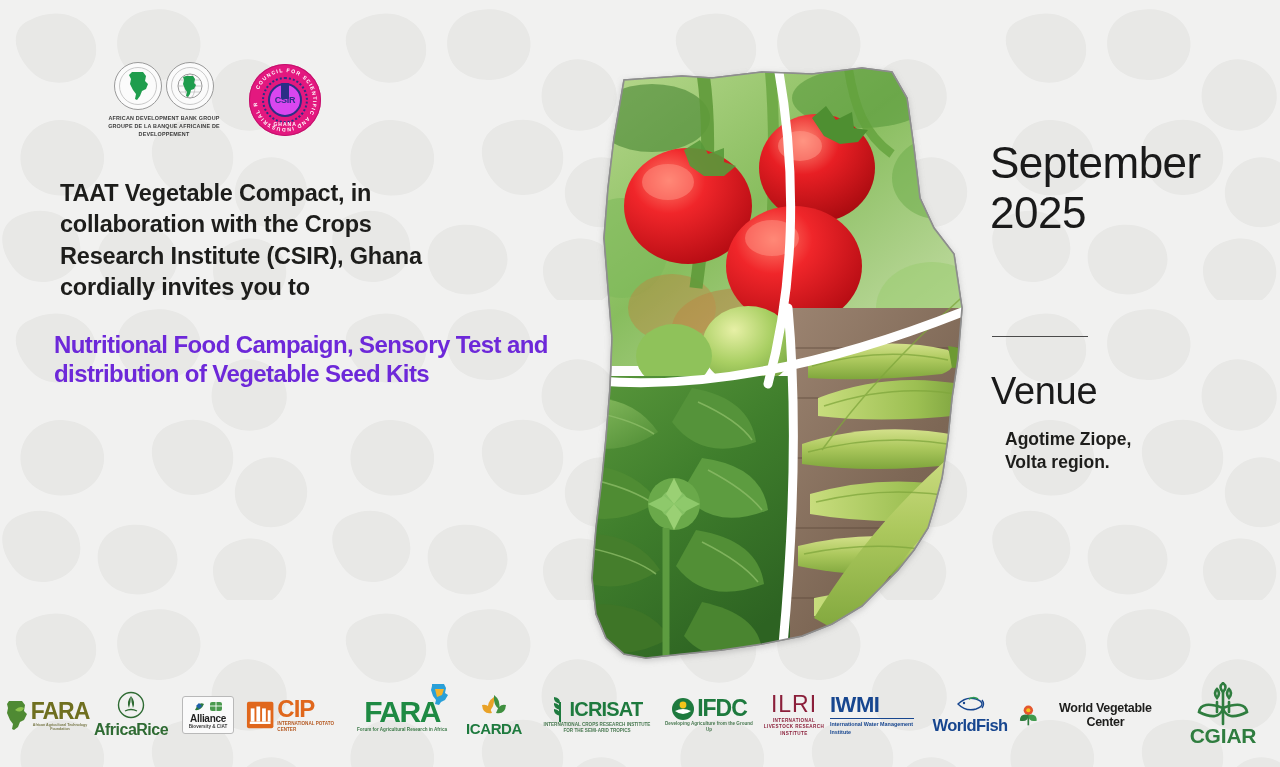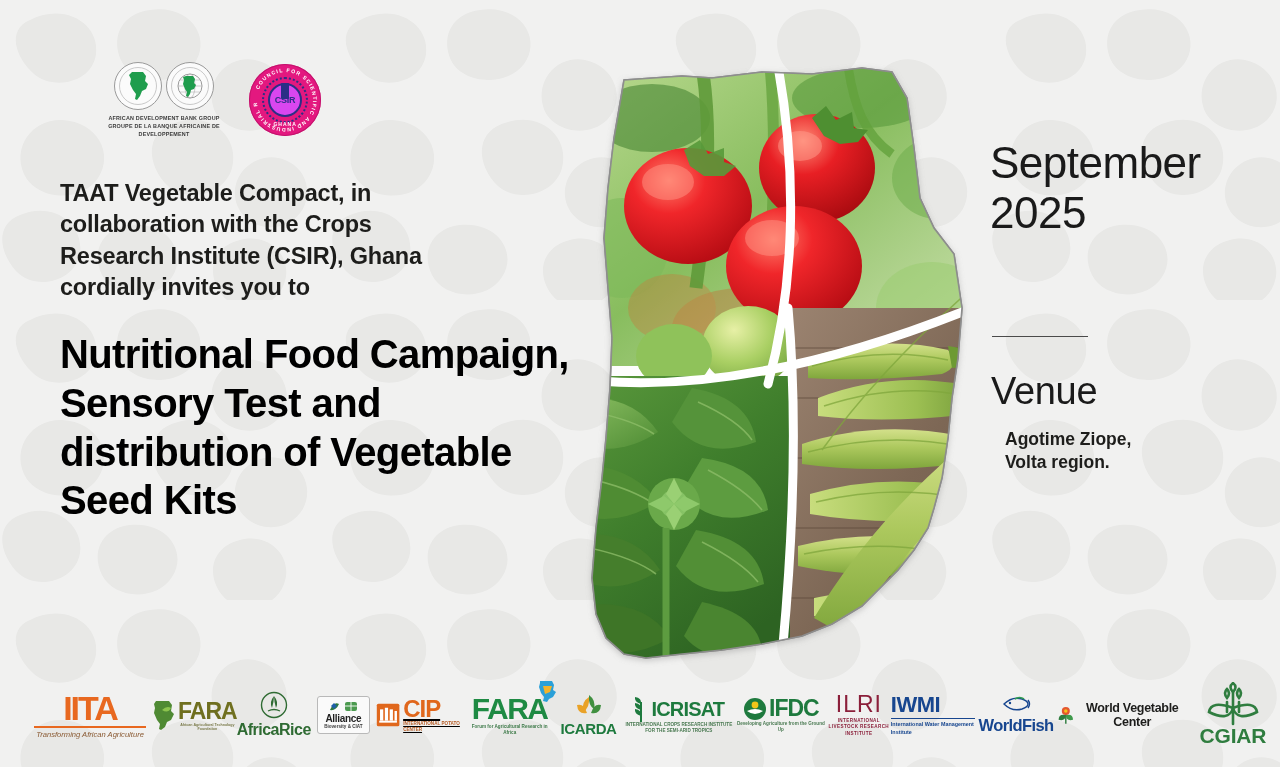--- a/index.html
+++ b/index.html
@@ -79,24 +79,24 @@
   }
 
   
   #intro-text {
     position:absolute; left:60px; top:178px; width:420px;
     z-index:5;
     font-size:23.5px; line-height:1.33; font-weight:bold;
     color:#1d1d1b; letter-spacing:-.2px;
   }
   #headline {
-    position:absolute; left:60px; top:330px; width:530px;
+    position:absolute; left:54px; top:330px; width:530px;
     z-index:5;
-    font-size:40px; line-height:1.22; font-weight:bold;
-    color:#000000; letter-spacing:-.6px;
+    font-size:24px; line-height:1.22; font-weight:bold;
+    color:#6d28d9; letter-spacing:-.6px;
   }
 
   
   #date-block {
     position:absolute; left:990px; top:138px; width:250px; z-index:5;
     font-size:44px; line-height:1.13; font-weight:300;
     color:#1a1a1a; letter-spacing:-.5px;
   }
   #divider {
     position:absolute; left:992px; top:336px; width:96px; height:1px;
@@ -411,25 +411,20 @@
              L352 90 L358 140 L372 170 L392 196 L400 250 L396 300 L390 340
              L386 380 L380 420 L372 450 L366 470 L352 492 L336 512 L318 530
              L300 548 L270 566 L240 578 L200 586 L160 592 L120 596 L84 600
              L62 596 L44 580 L34 556 L30 520 L34 470 L40 420 L44 380
              L48 330 L50 280 L46 230 L42 180 L46 130 L52 80 Z" fill="none" stroke="#8d8d8d" stroke-width="1.6"></path>
   </svg>
 </div>
 
 <div id="partner-strip">
 
-  <div class="partner" style="width:140px;margin-left:30px;">
-    <div class="p-name" style="font-size:34px;color:#e8681f;letter-spacing:-2px;line-height:1;">IITA</div>
-    <div style="width:112px;height:2px;background:#e8681f;margin-top:1px;"></div>
-    <div style="font-size:7.6px;font-style:italic;color:#8a5a33;margin-top:2px;">Transforming African Agriculture</div>
-  </div>
 
   <div class="partner" style="width:92px;flex-direction:row;gap:2px;">
     <svg width="26" height="30" viewBox="0 0 26 30" aria-hidden="true">
       <path fill="#4f8a33" d="M6 1h13l3 4-1 6 3 3-3 6-4 2-2 5-4 3-2-1 1-5-3-4-3-7 1-5-1-4z"></path>
       <path d="M12 10 q5 -5 9 -2 q-3 6 -9 2z" fill="#8cc44e"></path>
     </svg>
     <div style="display:flex;flex-direction:column;align-items:center;">
       <div class="p-name" style="font-size:23px;color:#6f6f1f;letter-spacing:-1px;line-height:1;">FARA</div>
       <div style="font-size:3.6px;color:#7a7a4a;font-weight:600;width:58px;text-align:center;">African Agricultural Technology Foundation</div>
     </div>
@@ -461,21 +456,21 @@
     <svg width="30" height="30" viewBox="0 0 30 30" aria-hidden="true">
       <rect x="1" y="1" width="28" height="28" rx="2" fill="#e0671c"></rect>
       <g fill="#fff">
         <rect x="5" y="8" width="4" height="14"></rect>
           <rect x="11" y="6" width="4" height="16"></rect>
         <rect x="17" y="8" width="4" height="14"></rect>
           <rect x="23" y="10" width="3" height="12"></rect>
         <rect x="4" y="22" width="22" height="2.5"></rect>
       </g>
     </svg>
-    <div style="display:flex;flex-direction:column;align-items:flex-start;text-decoration:underline;">
+    <div style="display:flex;flex-direction:column;align-items:flex-start;">
       <div class="p-name" style="font-size:24px;color:#e0671c;line-height:1;letter-spacing:-1px;">CIP</div>
       <div class="p-sub" style="color:#b55a23;text-align:left;">INTERNATIONAL POTATO CENTER</div>
     </div>
   </div>
 
   <div class="partner" style="width:104px;">
     <div style="position:relative;">
       <div class="p-name" style="font-size:30px;color:#1e8a43;letter-spacing:-1.5px;line-height:1;">FARA</div>
       <svg width="26" height="22" viewBox="0 0 26 22" style="position:absolute;right:-12px;top:-14px;" aria-hidden="true">
         <path fill="#2aa0d8" d="M6 1h12l2 4-1 5 3 2-3 5-4 2-2 3-4-1 1-4-3-4-2-6 1-4z"></path>

